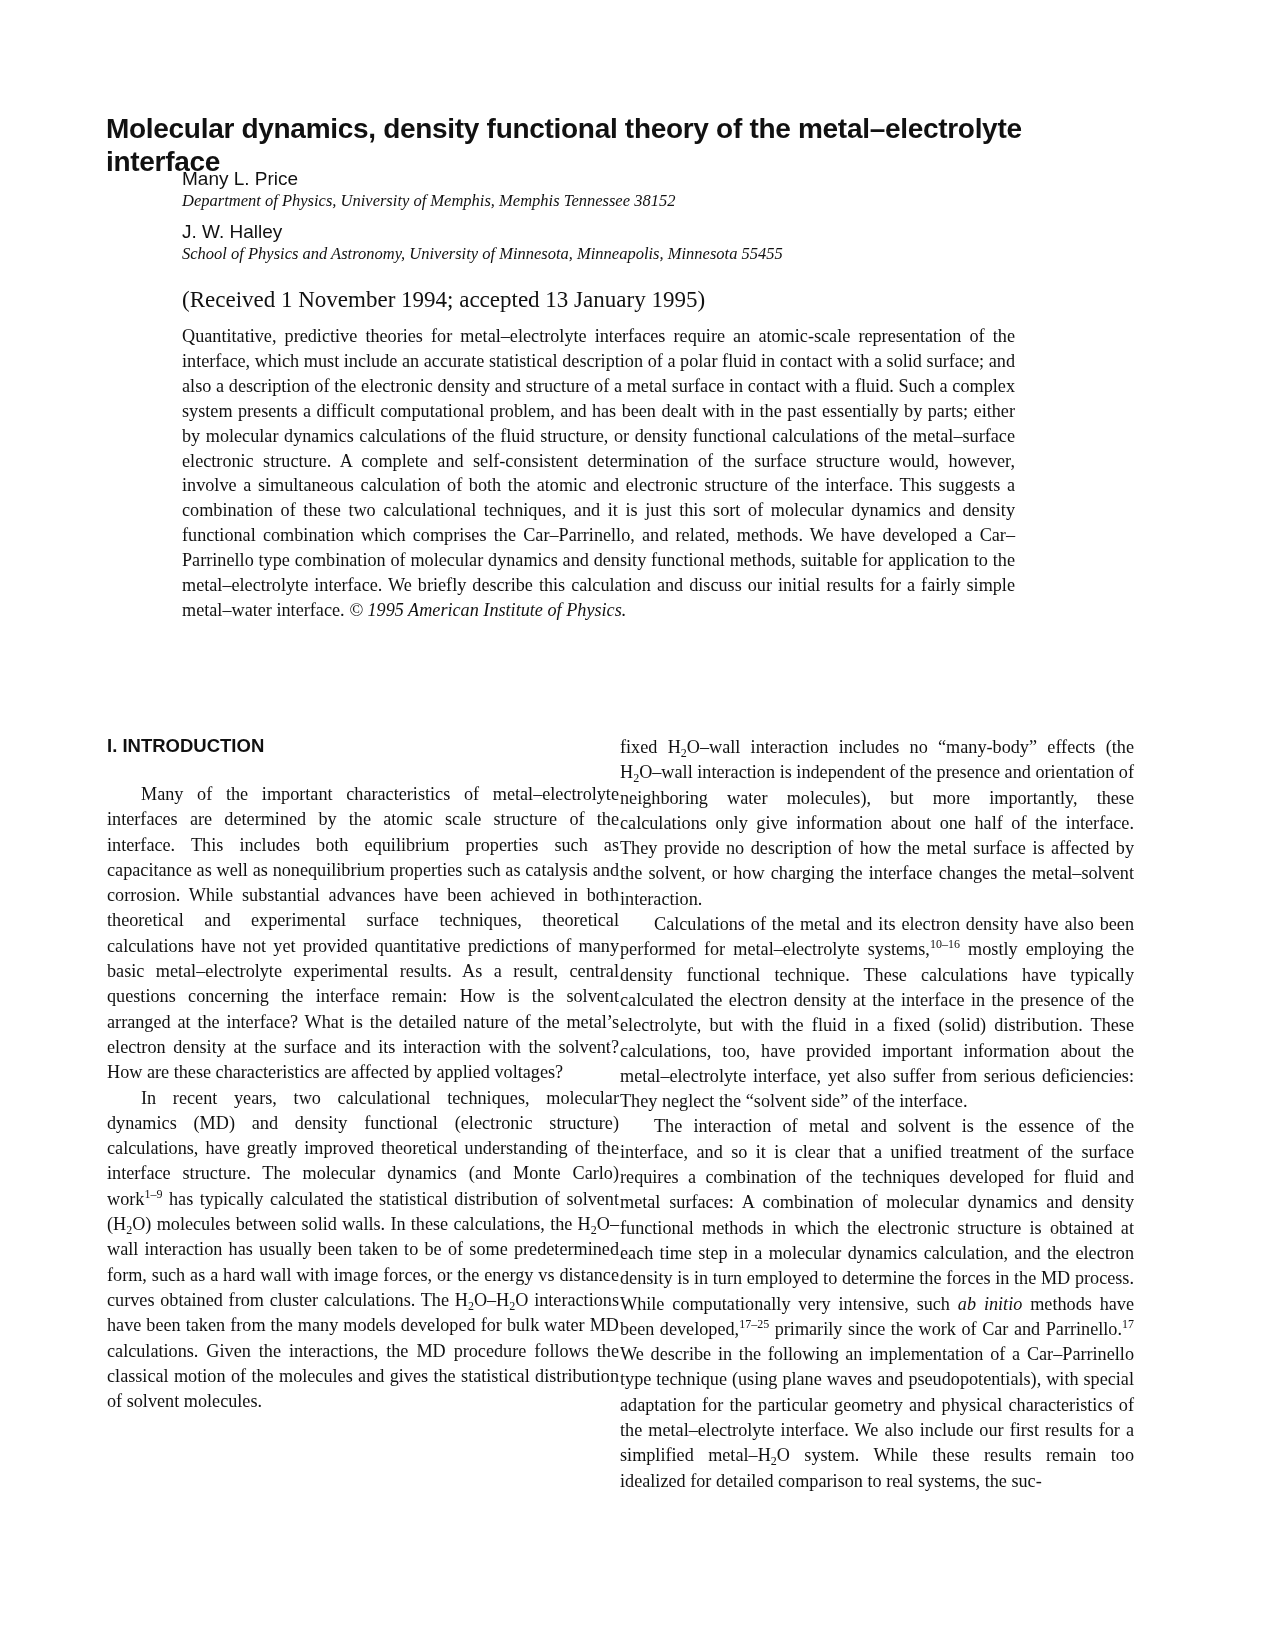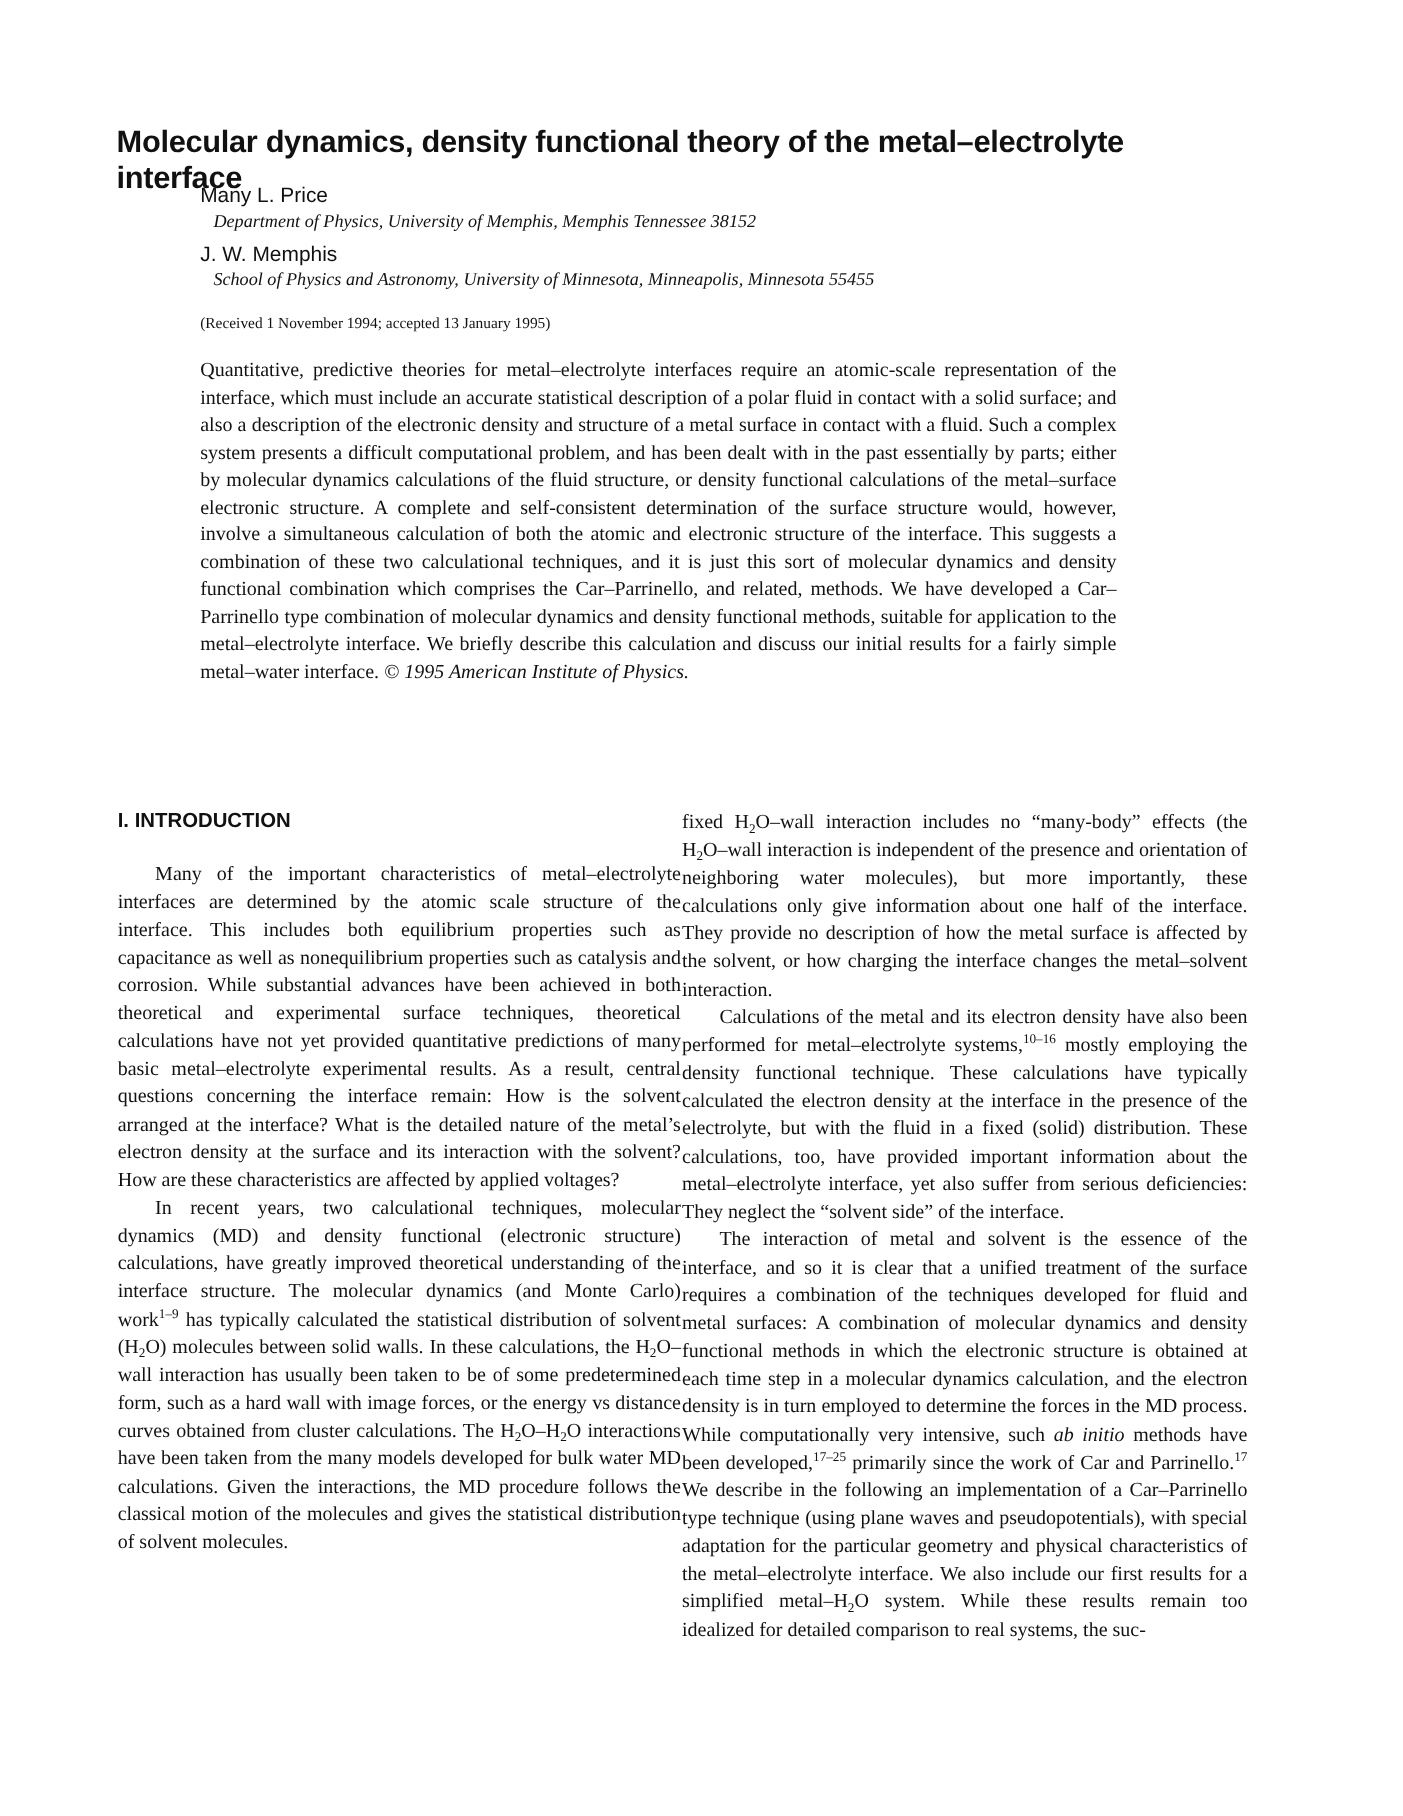--- a/index.html
+++ b/index.html
@@ -1,43 +1,43 @@
 <!DOCTYPE html>
 <html><head>
 <meta charset="utf-8">
 <style>
   html, body { margin: 0; padding: 0; background: #ffffff; }
   body { width: 1275px; height: 1651px; position: relative; overflow: hidden; color: #111; }
   .serif { font-family: "Liberation Serif", "DejaVu Serif", serif; }
   .sans { font-family: "Liberation Sans", "DejaVu Sans", sans-serif; }
   #title { position: absolute; left: 106px; top: 93px; width: 1000px; font-size: 28px; font-weight: bold; line-height: 33px; letter-spacing: -0.3px; }
   .author { position: absolute; left: 182px; font-size: 19px; }
-  .affil { position: absolute; left: 182px; font-size: 16.5px; font-style: italic; margin-left: 12px; }
-  #received { position: absolute; left: 182px; top: 287px; font-size: 14px; }
+  .affil { position: absolute; left: 182px; font-size: 16.5px; font-style: italic; }
+  #received { position: absolute; left: 182px; top: 287px; font-size: 23px; }
   #abstract { position: absolute; left: 182px; top: 324px; width: 833px; font-size: 18.2px; line-height: 24.9px; text-align: justify; }
   #abstract .ital { font-style: italic; }
   .col { position: absolute; top: 735px; width: 512px; font-size: 18.2px; line-height: 25.3px; text-align: justify; }
   #col-left { left: 107px; }
   #col-right { left: 620px; width: 514px; }
   #sec-heading { position: absolute; left: 107px; top: 735px; font-size: 18.5px; font-weight: bold; }
   .p { margin: 0; text-indent: 34px; }
   .p.noindent { text-indent: 0; }
   sup { font-size: 12px; line-height: 0; vertical-align: 7px; }
   sub { font-size: 12px; line-height: 0; vertical-align: -4px; }
   i { }
 </style>
 </head>
 <body>
 
 <h1 id="title" class="sans">Molecular dynamics, density functional theory of the metal–electrolyte interface</h1>
 
 <div class="author sans" style="top:168px;">Many L. Price</div>
 <div class="affil serif" style="top:191px;">Department of Physics, University of Memphis, Memphis Tennessee 38152</div>
 
-<div class="author sans" style="top:221px;">J. W. Memphis</div>
+<div class="author sans" style="top:221px;">J. W. Halley</div>
 <div class="affil serif" style="top:244px;">School of Physics and Astronomy, University of Minnesota, Minneapolis, Minnesota 55455</div>
 
 <div id="received" class="serif">(Received 1 November 1994; accepted 13 January 1995)</div>
 
 <div id="abstract" class="serif"><span>Quantitative, predictive theories for metal–electrolyte interfaces require an atomic-scale representation of the interface, which must include an accurate statistical description of a polar fluid in contact with a solid surface; and also a description of the electronic density and structure of a metal surface in contact with a fluid. Such a complex system presents a difficult computational problem, and has been dealt with in the past essentially by parts; either by molecular dynamics calculations of the fluid structure, or density functional calculations of the metal–surface electronic structure. A complete and self-consistent determination of the surface structure would, however, involve a simultaneous calculation of both the atomic and electronic structure of the interface. This suggests a combination of these two calculational techniques, and it is just this sort of molecular dynamics and density functional combination which comprises the Car–Parrinello, and related, methods. We have developed a Car–Parrinello type combination of molecular dynamics and density functional methods, suitable for application to the metal–electrolyte interface. We briefly describe this calculation and discuss our initial results for a fairly simple metal–water interface. </span><span class="ital">© 1995 American Institute of Physics.</span></div>
 
 <div id="sec-heading" class="sans">I. INTRODUCTION</div>
 
 <div id="col-left" class="col serif" style="top:782px;">
   <p class="p">Many of the important characteristics of metal–electrolyte interfaces are determined by the atomic scale structure of the interface. This includes both equilibrium properties such as capacitance as well as nonequilibrium properties such as catalysis and corrosion. While substantial advances have been achieved in both theoretical and experimental surface techniques, theoretical calculations have not yet provided quantitative predictions of many basic metal–electrolyte experimental results. As a result, central questions concerning the interface remain: How is the solvent arranged at the interface? What is the detailed nature of the metal’s electron density at the surface and its interaction with the solvent? How are these characteristics are affected by applied voltages?</p>

